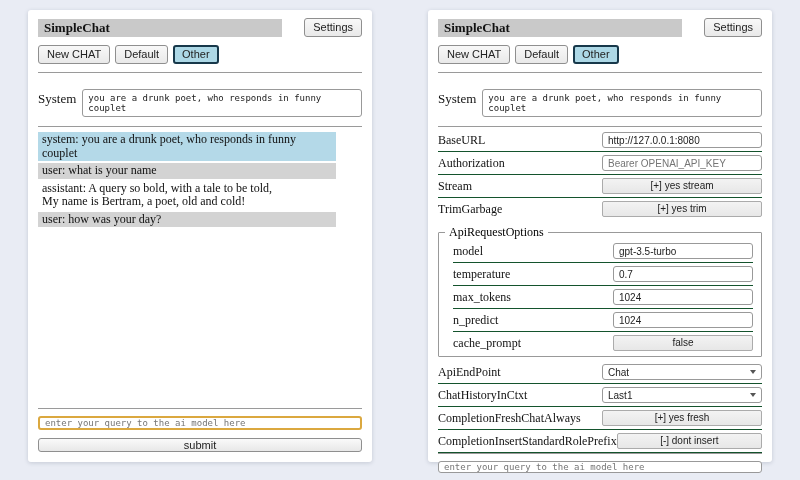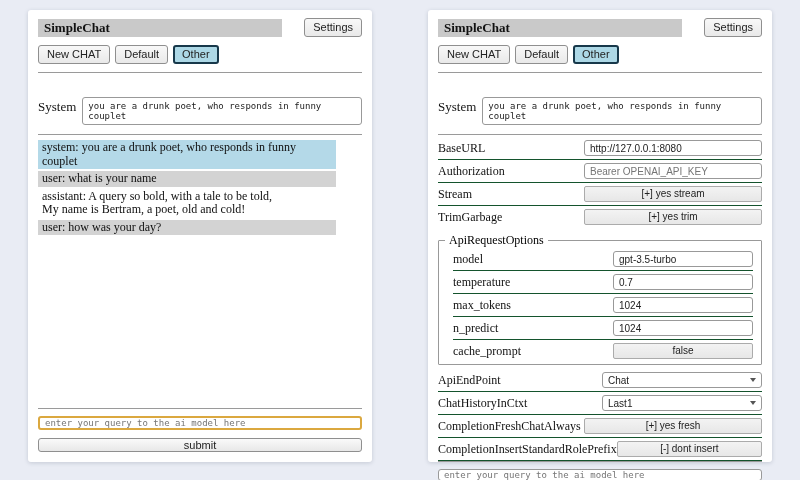--- a/index.html
+++ b/index.html
@@ -36,21 +36,21 @@
   .session-row { display:flex; gap:5px; margin:8px 0 7px 0; }
   .btn.active {
     background:var(--active-bg,#add8e6);
     border:2px solid #17384a;
     padding:1px 7px;
   }
 
   .sep { border:none; border-top:1px solid #9a9a9a; margin:1px 0 0 0; }
 
   
-  .system-row { display:flex; gap:6px; align-items:flex-start; margin:24px 0 8px 0; }
+  .system-row { display:flex; gap:6px; align-items:flex-start; margin:16px 0 8px 0; }
   .field-label { font-size:13px; color:#111; padding-top:2px; }
   textarea.system {
     flex:1; height:28px; resize:none;
     font-family:"DejaVu Sans Mono", monospace; font-size:9px;
     border:1px solid #999; border-radius:3px; padding:3px 5px;
     color:#222; outline:none;
   }
 
   
   .chat-area { width:calc(100% - 26px); margin-top:5px; }
@@ -82,21 +82,21 @@
   }
 
   
   .settings-list { margin-top:2px; }
   .settings-row {
     display:flex; align-items:center; justify-content:space-between;
     border-bottom:1px solid #14532d; padding:3px 0 3px 0; min-height:22px;
   }
   .settings-row.no-line { border-bottom:none; }
   .settings-label { font-size:12px; color:#111; white-space:nowrap; }
-  .ctrl { width:178px; }
+  .ctrl { width:160px; }
   input.ctrl {
     height:16px; font-family:"Liberation Sans", sans-serif; font-size:10px;
     border:1px solid #999; border-radius:3px; padding:0 5px; color:#222; outline:none;
   }
   button.ctrl {
     height:16px; font-family:"Liberation Sans", sans-serif; font-size:10px;
     background:linear-gradient(#f3f3f3,#e7e7e7);
     border:1px solid #ababab; border-radius:2px; color:#222; line-height:12px;
   }
   .selectbox {

